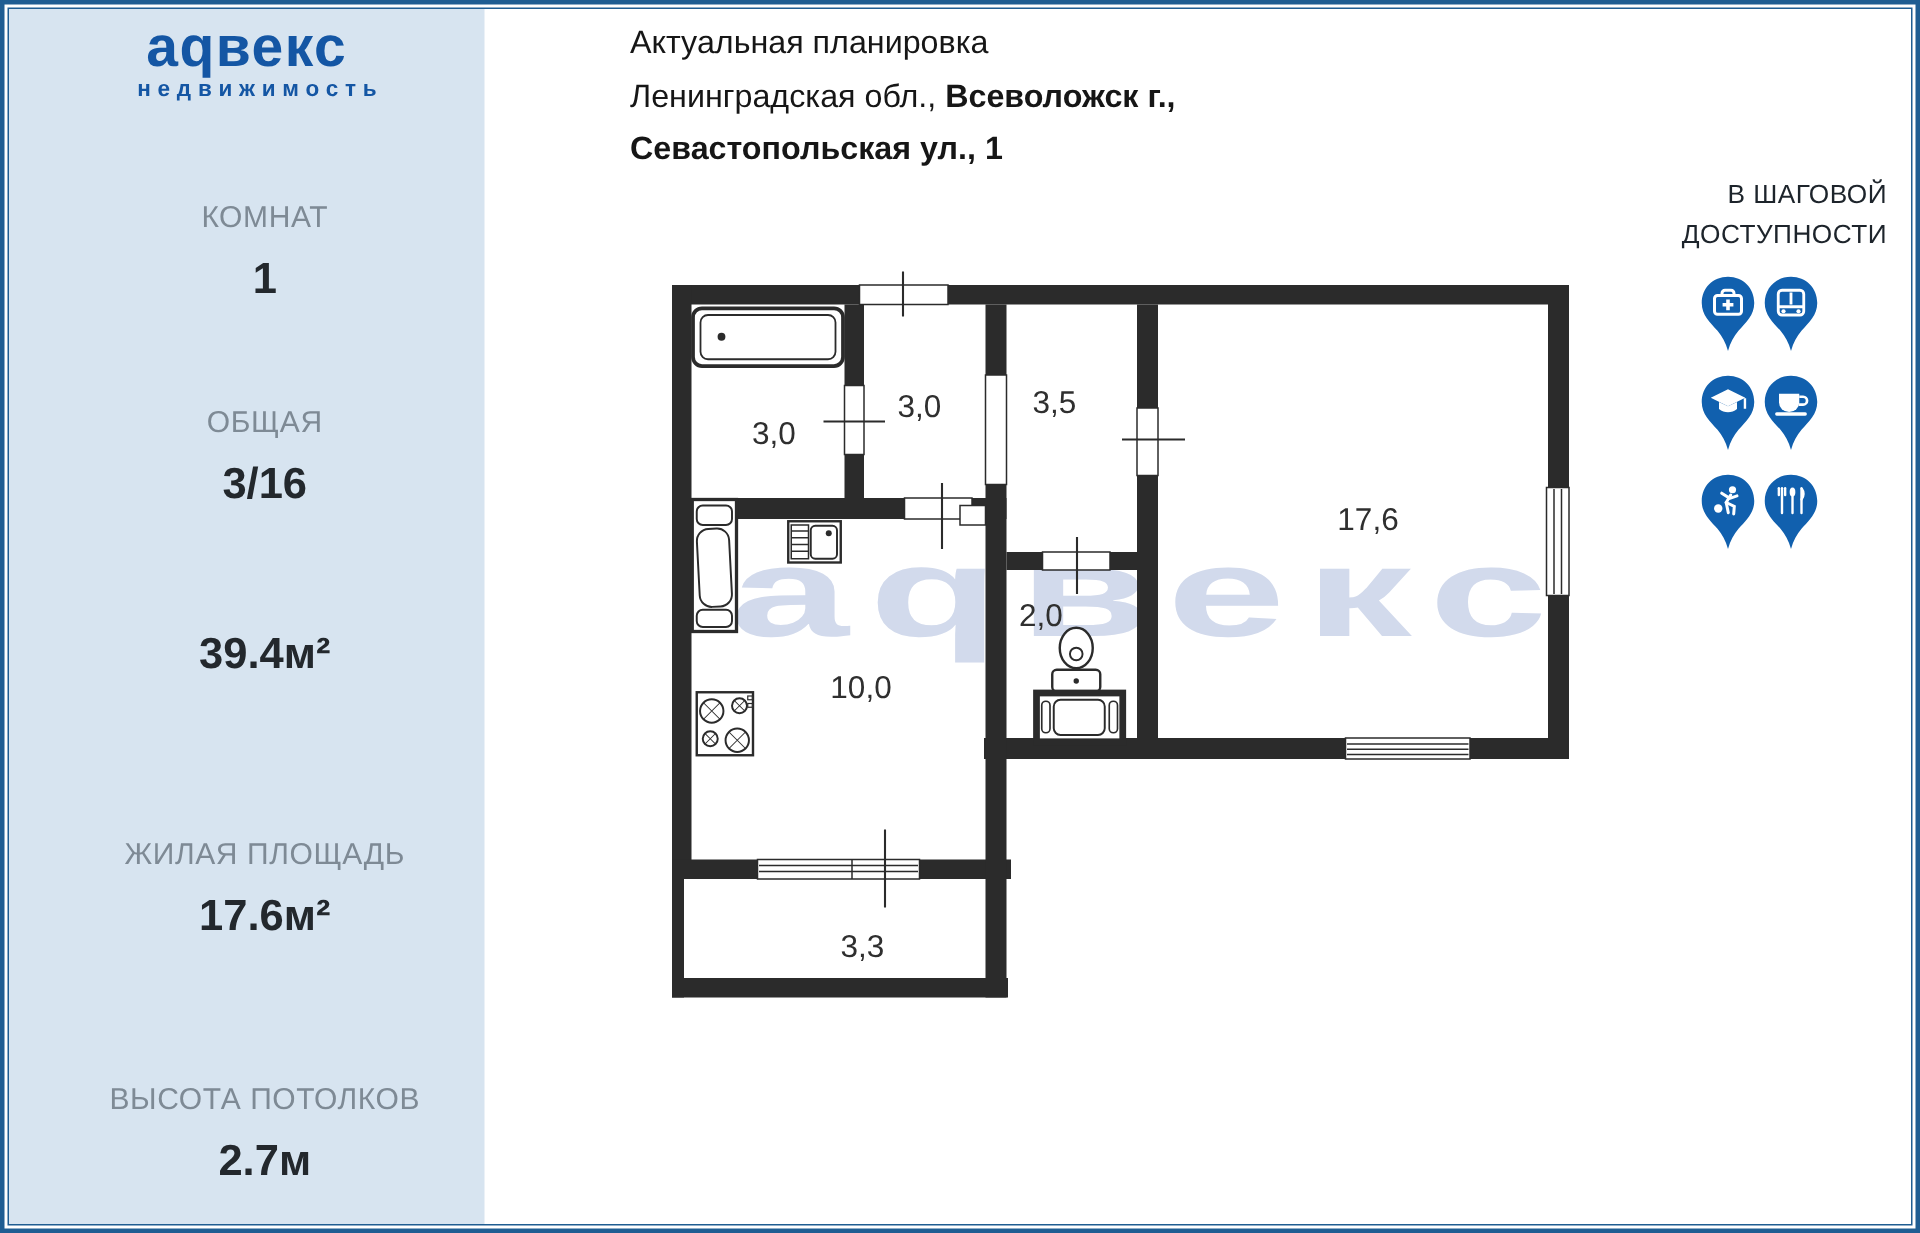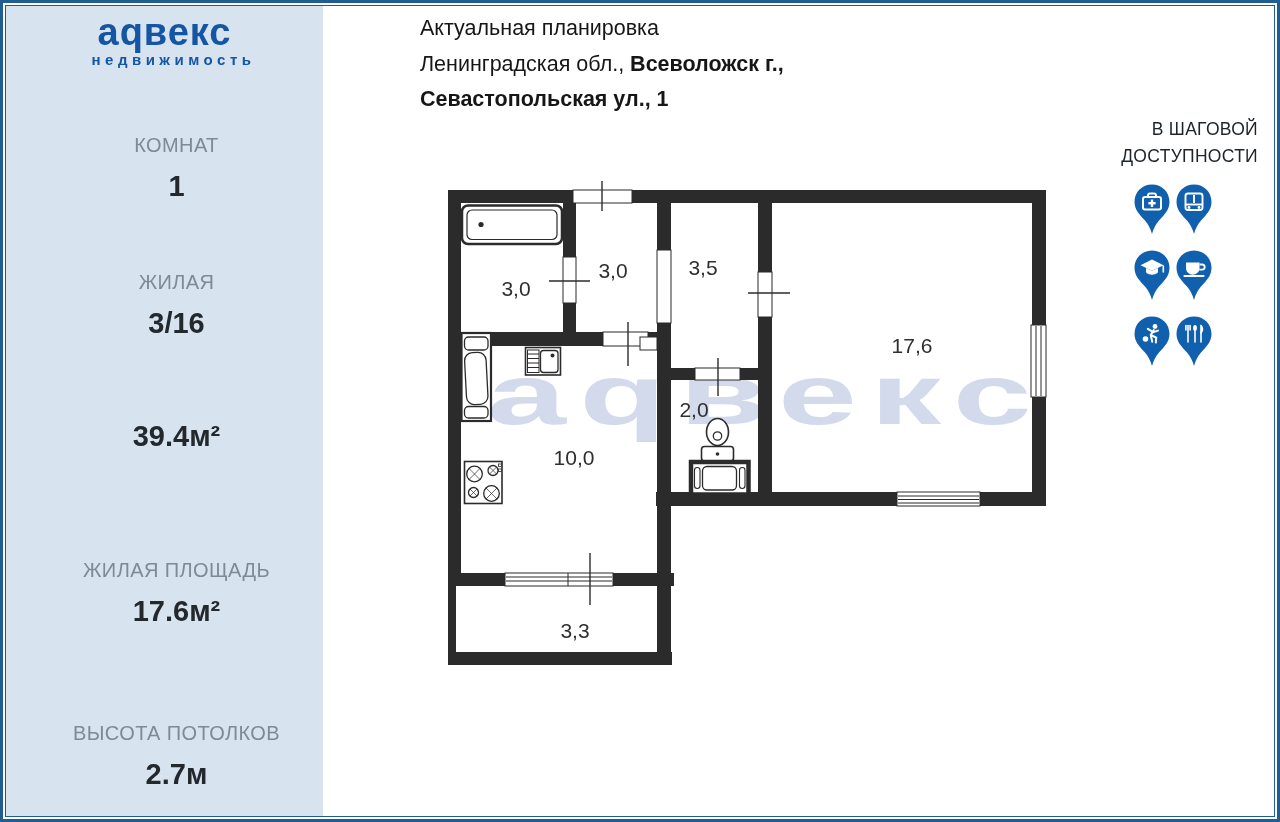--- a/index.html
+++ b/index.html
@@ -45,21 +45,21 @@
   <div class="logo">
     <div class="logo-main">аqвекс</div>
     <div class="logo-sub">недвижимость</div>
   </div>
 
   <div class="stat s0">
     <div class="stat-label">КОМНАТ</div>
     <div class="stat-value">1</div>
   </div>
   <div class="stat s1">
-    <div class="stat-label">ЖИЛАЯ</div>
+    <div class="stat-label">ОБЩАЯ</div>
     <div class="stat-value">3/16</div>
   </div>
   <div class="stat s2">
     <div class="stat-value">39.4м²</div>
   </div>
   <div class="stat s3">
     <div class="stat-label">ЖИЛАЯ ПЛОЩАДЬ</div>
     <div class="stat-value">17.6м²</div>
   </div>
   <div class="stat s4">

